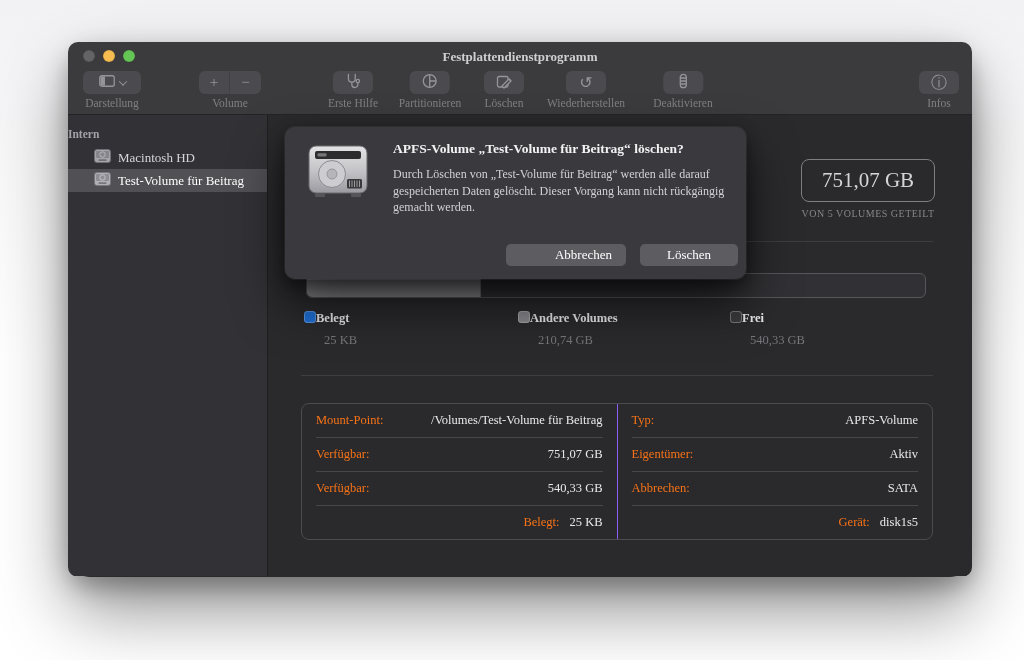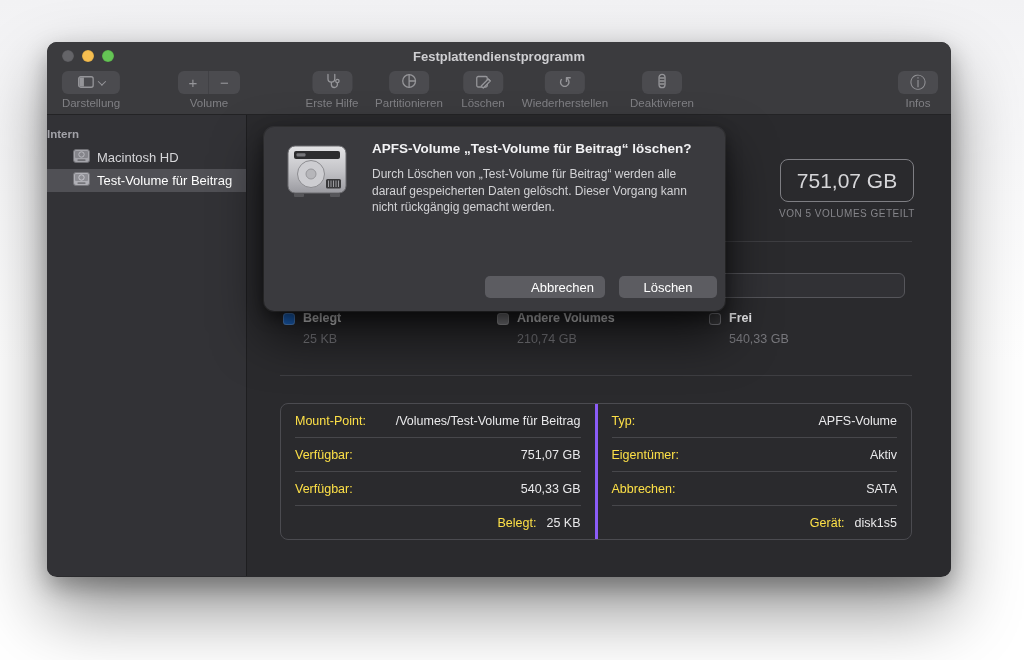--- a/index.html
+++ b/index.html
@@ -3,23 +3,24 @@
 <meta charset="utf-8">
 <style>
   * { margin:0; padding:0; box-sizing:border-box; }
   html,body { width:1024px; height:660px; overflow:hidden; }
   body {
     font-family:"Liberation Sans","DejaVu Sans",sans-serif;
     background:linear-gradient(#f2f2f4, #ffffff 55%);
     position:relative;
   }
   .window {
-    position:absolute; left:47px; top:42px; width:904px; height:535px;
-    border-radius:10px; background:#2a2a2d;
+    position:absolute; left:68px; top:42px; width:904px; height:535px;
+    border-radius:22px; background:#2a2a2d;
     box-shadow:0 34px 70px rgba(0,0,0,.42), 0 10px 24px rgba(0,0,0,.30);
+    font-family:Liberation Serif, serif;
   }
   .window-clip { position:absolute; inset:0; border-radius:10px; overflow:hidden; }
 
   
   .header { height:73px; background:#3b3b3e; border-bottom:1px solid #232325; position:relative; }
   .titlebar { height:26px; position:relative; }
   .lights { position:absolute; left:15px; top:8px; display:flex; gap:8px; }
   .light { width:12px; height:12px; border-radius:50%; box-shadow:inset 0 0 1px rgba(0,0,0,.4); }
   .win-title { text-align:center; padding-top:7px; font-size:13px; font-weight:700; color:#cfcfd2; }
 
@@ -54,37 +55,37 @@
 
   .hdiv { position:absolute; left:33px; width:632px; border-top:1px solid #3e3e42; }
   .hdiv.d1 { top:126px; } .hdiv.d2 { top:260px; }
 
   .usagebar { position:absolute; left:38px; top:158px; width:620px; height:25px;
     border:1px solid #56565b; border-radius:6px; background:#313135; overflow:hidden; display:flex; }
   .usagebar .seg-belegt { background:#1f70d6; }
   .usagebar .seg-andere { background:#89898e; border-right:1px solid #6d6d72; }
 
   .legend-item { position:absolute; top:196px; }
-  .leg-row { display:flex; align-items:flex-end; gap:8px; }
+  .leg-row { display:flex; align-items:flex-start; }
   .swatch { width:12px; height:12px; border-radius:3.5px; box-shadow:inset 0 0 0 1px rgba(255,255,255,.25); }
   .swatch.outlined { box-shadow:inset 0 0 0 1px #77777c; }
   .leg-label { font-size:12.5px; font-weight:700; color:#ebebed; white-space:nowrap; }
   .leg-value { margin:7px 0 0 20px; font-size:12.5px; color:#77777c; white-space:nowrap; }
 
   .panel { position:absolute; left:33px; top:288px; width:632px; height:137px;
     border:1px solid #4b4b50; border-radius:8px; display:flex; }
   .pcol { flex:1; display:flex; flex-direction:column; }
-  .pcol.right { border-left:3px solid #8b5cf6; }
+  .pcol.right { border-left:1px solid #8b5cf6; }
   .prow { flex:1; display:flex; align-items:center; justify-content:space-between; margin:0 14px; border-bottom:1px solid #47474b; font-size:12.5px; gap:10px; }
   .prow:last-child { border-bottom:none;justify-content:flex-end; }
-  .prow .plabel { color:#fde047; white-space:nowrap; }
+  .prow .plabel { color:#f97316; white-space:nowrap; }
   .prow .pvalue { color:#e9e9eb; white-space:nowrap; }
 
   
-  .dialog { position:absolute; left:217px; top:85px; width:461px; height:184px;
+  .dialog { position:absolute; left:217px; top:85px; width:461px; height:152px;
     background:#3a3a3e; border-radius:10px; z-index:5;
     box-shadow:0 0 0 1px rgba(255,255,255,.06), 0 24px 50px rgba(0,0,0,.65), 0 6px 16px rgba(0,0,0,.45); }
   .dlg-icon { position:absolute; left:21px; top:14px; }
   .dlg-text { position:absolute; left:108px; top:13px; width:338px; }
   .dlg-title { font-size:13.5px; font-weight:700; color:#f2f2f4; line-height:1.32; }
   .dlg-body { margin-top:8px; font-size:12px; color:#d2d2d5; line-height:1.4; }
   .dlg-buttons { position:absolute; right:8px; bottom:13px; display:flex; gap:14px; }
   .dlg-btn { height:22px; background:#5c5c61; border:none; border-radius:5px; color:#ffffff;
     font-size:13px; font-family:inherit; display:flex; align-items:center; justify-content:center; cursor:pointer; }
   .dlg-btn.cancel { width:120px;padding-left:35px; }

